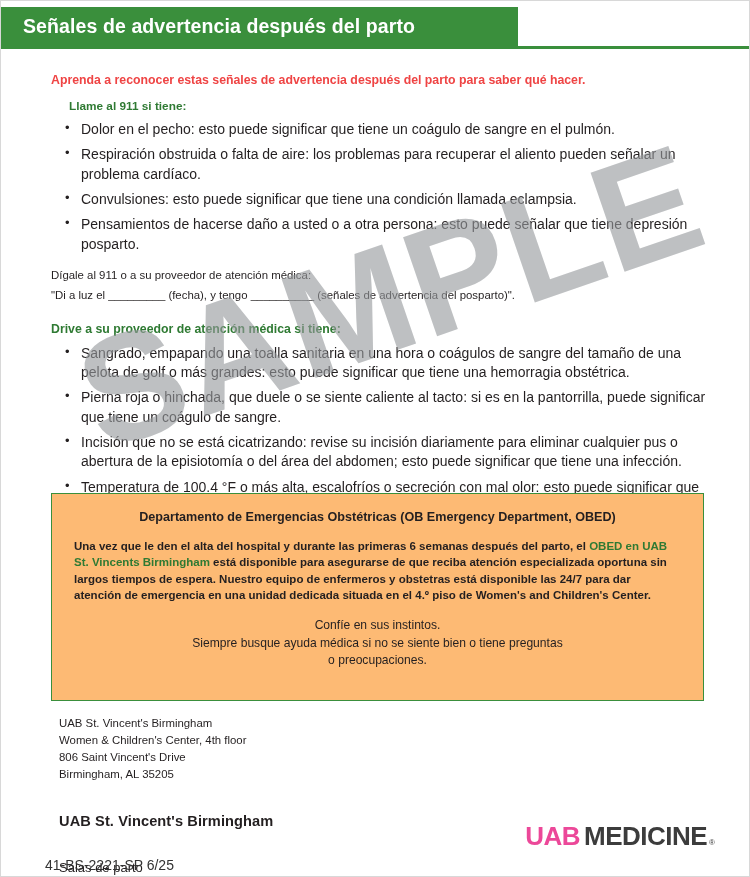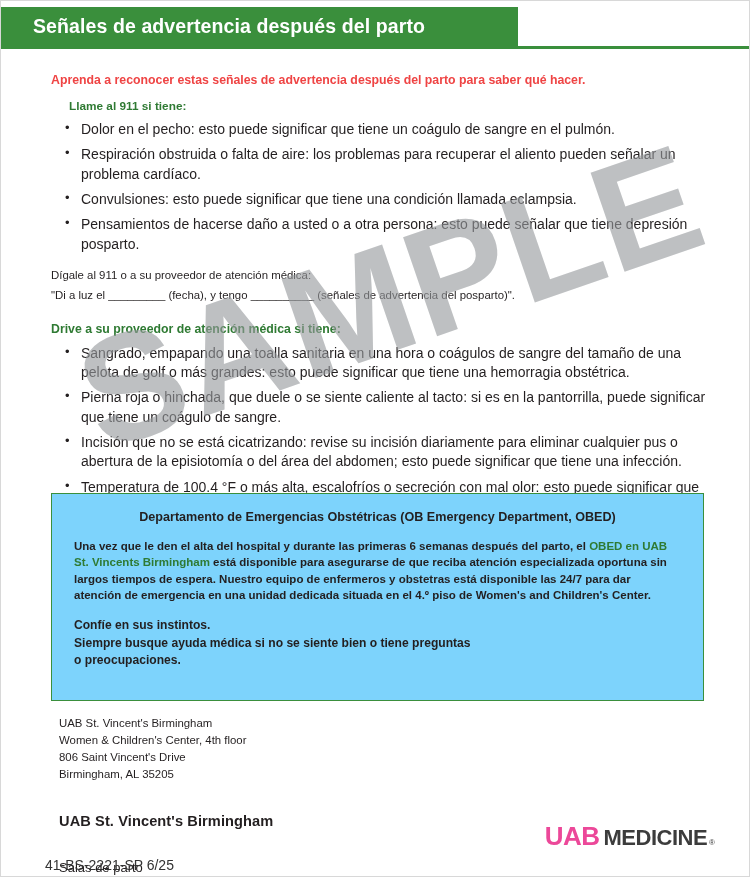--- a/index.html
+++ b/index.html
@@ -26,21 +26,21 @@
   
   .header-bar {
     position: absolute;
     top: 6px;
     left: 0;
     width: 517px;
     height: 39px;
     background: #3a8f3c;
     display: flex;
     align-items: center;
-    padding-left: 32px;
+    padding-left: 22px;
   }
   .header-title {
     color: #ffffff;
     font-size: 19.5px;
     font-weight: bold;
     letter-spacing: 0.1px;
     white-space: nowrap;
   }
   .header-rule {
     position: absolute;
@@ -111,41 +111,41 @@
   .para-tight { margin-top: 4px; }
 
   
   .callout {
     position: absolute;
     top: 492px;
     left: 50px;
     width: 653px;
     height: 208px;
     border: 1px solid #3a8f3c;
-    background: #7dd3fc;
+    background: #fdba74;
     padding: 16px 22px 14px 22px;
   }
   .callout-title {
     text-align: center;
     font-weight: bold;
     font-size: 12.6px;
     margin-bottom: 14px;
     color: #231f20;
   }
   .callout-body {
     font-size: 11.5px;
     font-weight: bold;
     line-height: 1.42;
     margin-bottom: 14px;
     color: #231f20;
   }
   .callout-body .green { color: #2f7a33; }
   .callout-center {
-    text-align: left;
-    font-weight: bold;
+    text-align: center;
+    font-weight: normal;
     font-size: 12.1px;
     line-height: 1.45;
   }
 
   
   .address {
     position: absolute;
     top: 714px;
     left: 58px;
     font-size: 11.4px;
@@ -184,21 +184,21 @@
     font-weight: bold;
   }
   .logo .uab {
     color: #ec4899;
     font-size: 26px;
     letter-spacing: -0.5px;
     font-weight: bold;
   }
   .logo .med {
     color: #3c3c3c;
-    font-size: 22px;
+    font-size: 26px;
     letter-spacing: -0.5px;
     font-weight: bold;
     margin-left: 4px;
   }
   .logo .reg {
     font-size: 8px;
     color: #3c3c3c;
     margin-left: 2px;
     font-weight: normal;
   }

